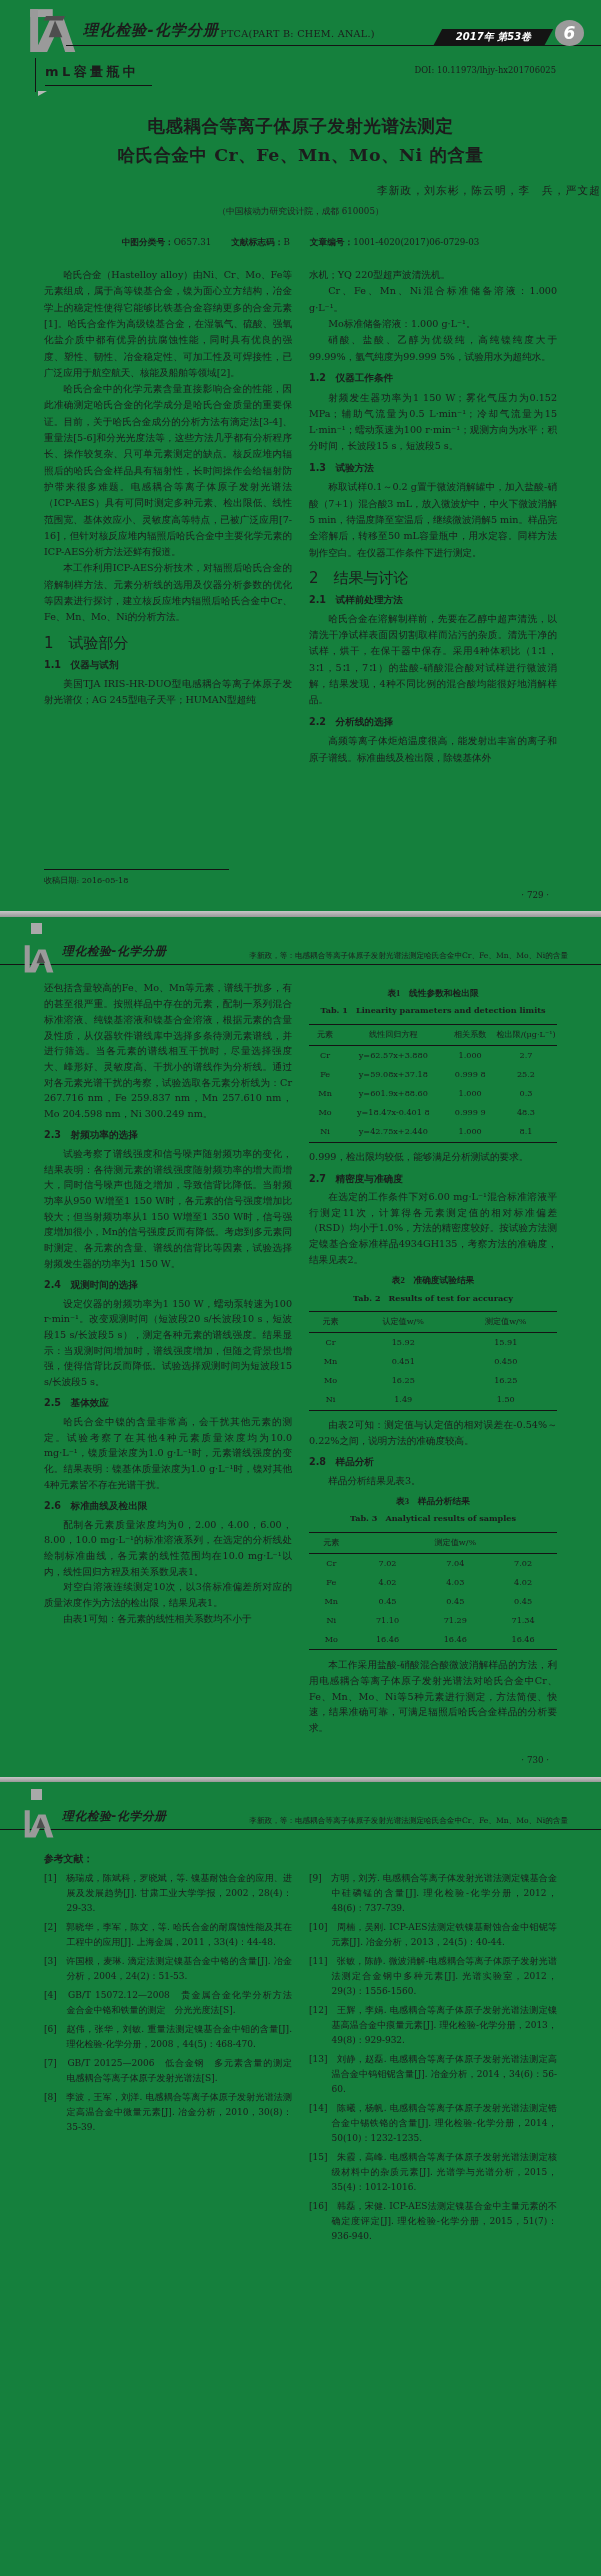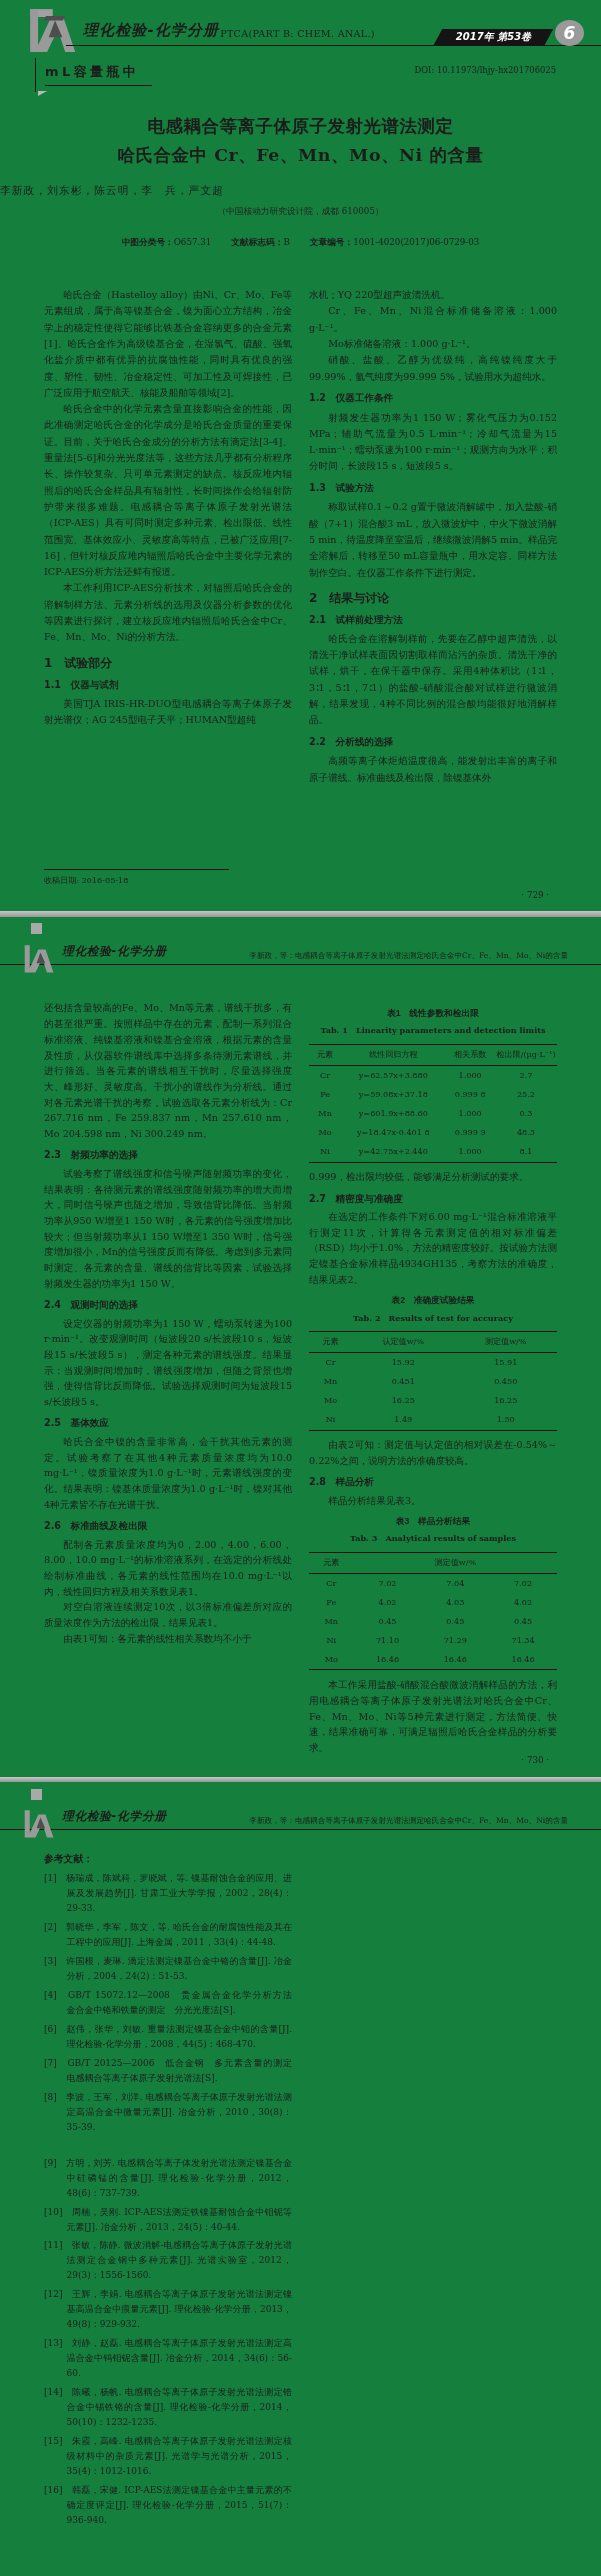--- a/index.html
+++ b/index.html
@@ -26,61 +26,61 @@
   .doi{position:absolute;right:45px;top:65px;font-size:8.4px;}
   .collabel{position:absolute;left:35px;top:58px;border-left:1.7px solid #141414;padding:4.5px 0 5.6px 9px;}
   .collabel .txt{font-weight:bold;font-size:13px;letter-spacing:3.4px;
        font-family:"DejaVu Sans","Liberation Sans",sans-serif;}
   .collabel .under{margin-top:4.5px;width:107px;height:1.4px;background:#141414;}
   .collabel .fold{position:absolute;left:1.7px;bottom:-4.5px;width:0;height:0;
        border-left:9px solid #b8b8b8;border-bottom:5.6px solid transparent;}
 
   
   .titleblk{text-align:center;padding-top:14.6px;font-weight:bold;font-size:17.4px;line-height:29px;letter-spacing:0.6px;}
-  .authors{text-align:left;margin-top:14.6px;font-size:10.7px;letter-spacing:1.1px;
+  .authors{text-align:right;margin-top:14.6px;font-size:10.7px;letter-spacing:1.1px;
        font-family:"DejaVu Sans","Liberation Sans",sans-serif;}
   .affil{text-align:center;margin-top:7.9px;font-size:8.7px;color:#222;}
   .metarow{display:flex;justify-content:center;gap:20px;margin-top:19px;font-size:8.7px;}
   .metarow b{font-family:"DejaVu Sans","Liberation Sans",sans-serif;font-weight:bold;}
 
   
   .cols{display:flex;gap:17px;padding:0 44px;margin-top:18px;}
-  .col{width:248px;text-align:justify;font-size:9.6px;line-height:16.3px;margin-top:20px;}
+  .col{width:248px;text-align:justify;font-size:9.6px;line-height:16.3px;}
   .p2col{font-size:9.6px;line-height:15.7px;}
   p.ind{margin:0;text-indent:2em;}
   p.noind{margin:0;}
-  h4.sec{font-family:"DejaVu Sans","Liberation Sans",sans-serif;font-size:12px;margin:9px 0 4.5px;font-weight:bold;}
+  h4.sec{font-family:"DejaVu Sans","Liberation Sans",sans-serif;font-size:15px;margin:9px 0 4.5px;font-weight:normal;}
   h5.sub{font-family:"DejaVu Sans","Liberation Sans",sans-serif;font-size:9.6px;margin:5.6px 0 2.8px;font-weight:bold;}
 
   .footnote{position:absolute;left:44px;bottom:25px;width:248px;font-size:8.1px;}
   .footnote .fr{width:185px;height:0.8px;background:#141414;margin-bottom:5.6px;}
   .pagenum{position:absolute;right:52px;bottom:11.2px;font-size:8.7px;}
 
   
   .tt-cn{text-align:center;font-weight:bold;font-size:8.7px;margin:5.6px 0 1.7px;
-       font-family:Liberation Sans, sans-serif;}
+       font-family:Liberation Serif, serif;}
   .tt-en{text-align:center;font-weight:bold;font-size:8.1px;margin:0 0 4.5px;}
   table.jt{width:100%;border-collapse:collapse;border-top:1.4px solid #141414;border-bottom:1.4px solid #141414;
        font-size:8.1px;line-height:1.4;margin-bottom:6.7px;}
   .jt th{border-bottom:0.7px solid #141414;font-weight:normal;padding:4.5px 1.1px;text-align:center;}
   .jt td{padding:3.9px 1.1px;text-align:center;}
 
   
   .subhead{position:relative;height:56px;}
   .subhead .rule{position:absolute;left:0;right:0;top:47px;height:1.1px;background:#141414;}
   .subhead .jname{position:absolute;left:62px;top:27px;font-style:italic;font-weight:bold;font-size:11.8px;
        letter-spacing:0.6px;font-family:"DejaVu Sans","Liberation Sans",sans-serif;z-index:2;}
   .subhead .runtitle{position:absolute;right:33px;top:34px;font-size:7.6px;white-space:nowrap;z-index:2;}
   .subhead .mark{position:absolute;left:31px;top:6.7px;width:11.2px;height:11.2px;background:#a9a9a9;}
   .subhead .logo{position:absolute;left:23.6px;top:25px;width:33px;height:33px;z-index:1;}
 
   
   .refslabel{padding:14.6px 44px 5.6px;font-weight:bold;font-size:9.8px;
        font-family:"DejaVu Sans","Liberation Sans",sans-serif;}
-  .refs{display:flex;gap:17px;padding:0 44px;flex-direction:column;}
+  .refs{display:flex;gap:17px;padding:0 44px;}
   .refcol{width:248px;font-size:9px;line-height:15px;text-align:justify;}
   .ref{margin:0 0 3.9px;padding-left:2.5em;text-indent:-2.5em;}
 </style>
 </head>
 <body>
 
 <div class="page" id="page1">
   <div class="hd1">
     <svg class="logo" viewBox="0 0 92 78">
       <rect x="2" y="2" width="40" height="14" fill="#a0a0a0"></rect>

